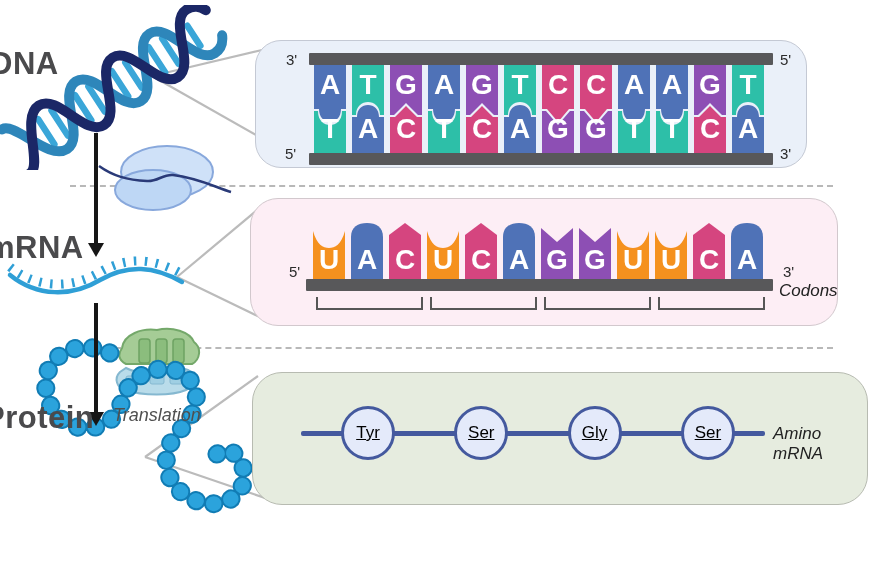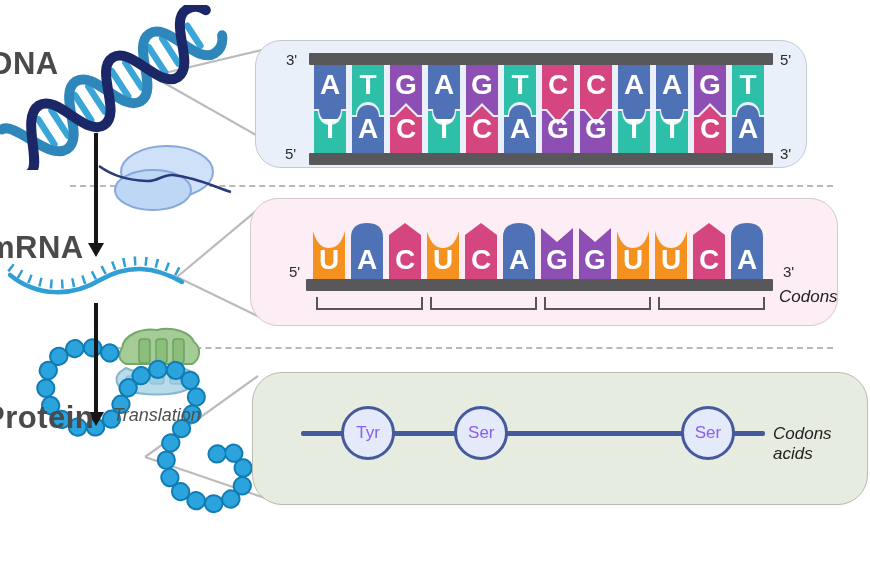--- a/index.html
+++ b/index.html
@@ -25,21 +25,21 @@
   .pair{position:absolute;top:0;width:32px;height:88px;}
   .rblock{position:absolute;top:0;width:32px;height:58px;}
   .base{position:absolute;left:0;width:100%;text-align:center;font-size:28px;font-weight:bold;color:#fff;line-height:1;}
   .base.t{top:6px;} .base.b{top:50px;} .base.r{top:25px;}
 
   .bracket{position:absolute;height:13px;border-left:2px solid #565656;border-right:2px solid #565656;border-bottom:2px solid #565656;}
   .italic-note{position:absolute;font-style:italic;font-size:17px;color:#222;}
 
   .amino-node{position:absolute;width:54px;height:54px;border-radius:50%;
               display:flex;align-items:center;justify-content:center;
-              font-size:17px;color:#8b5cf6;}
+              font-size:17px;color:#000000;text-decoration:underline;}
   .chain-line{position:absolute;height:5px;border-radius:2px;}
 
   .dash-sep{position:absolute;border-top:2px dashed #b8b8b8;height:0;}
 
   .arrow-shaft{position:absolute;width:4px;background:#161616;}
   .arrow-head{position:absolute;width:0;height:0;border-left:8px solid transparent;
               border-right:8px solid transparent;border-top:14px solid #161616;}
 </style>
 </head>
 <body>
@@ -299,26 +299,27 @@
           </svg>
           <span class="base r">A</span>
         </div>
       </div>
     <div class="abs" id="codon-brackets" style="left:65px;top:98px;width:460px;height:14px;">
         <div class="bracket" style="left: 0px; width: 107px; top: 0px;"></div>
         <div class="bracket" style="left: 114px; width: 107px; top: 0px;"></div>
         <div class="bracket" style="left: 228px; width: 107px; top: 0px;"></div>
         <div class="bracket" style="left: 342px; width: 107px; top: 0px;"></div>
       </div>
-    <span class="italic-note" style="left:528px;top:88px;">Codons</span>
+    <span class="italic-note" style="left:528px;top:82px;">Codons</span>
   </div>
 
   <div class="panel panel-protein" id="protein-panel" style="background: rgb(230, 236, 223);">
     <div class="chain-line" style="left: 48px; top: 58px; width: 464px; background: rgb(68, 89, 158);"></div>
     <div class="abs" id="amino-nodes" style="left:0;top:0;width:616px;height:133px;">
         <div class="amino-node" style="left: 88px; top: 33px; background: rgb(228, 234, 250); border: 3px solid rgb(68, 89, 158);">Tyr</div>
         <div class="amino-node" style="left: 201.3px; top: 33px; background: rgb(228, 234, 250); border: 3px solid rgb(68, 89, 158);">Ser</div>
+        <div class="amino-node" style="left: 314.6px; top: 33px; background: rgb(228, 234, 250); border: 3px solid rgb(68, 89, 158);">Gly</div>
         <div class="amino-node" style="left: 427.9px; top: 33px; background: rgb(228, 234, 250); border: 3px solid rgb(68, 89, 158);">Ser</div>
       </div>
-    <span class="italic-note" style="left:520px;top:51px;">Codons acids</span>
+    <span class="italic-note" style="left:520px;top:51px;">Amino mRNA</span>
   </div>
 
 </div>
 
 </body></html>

